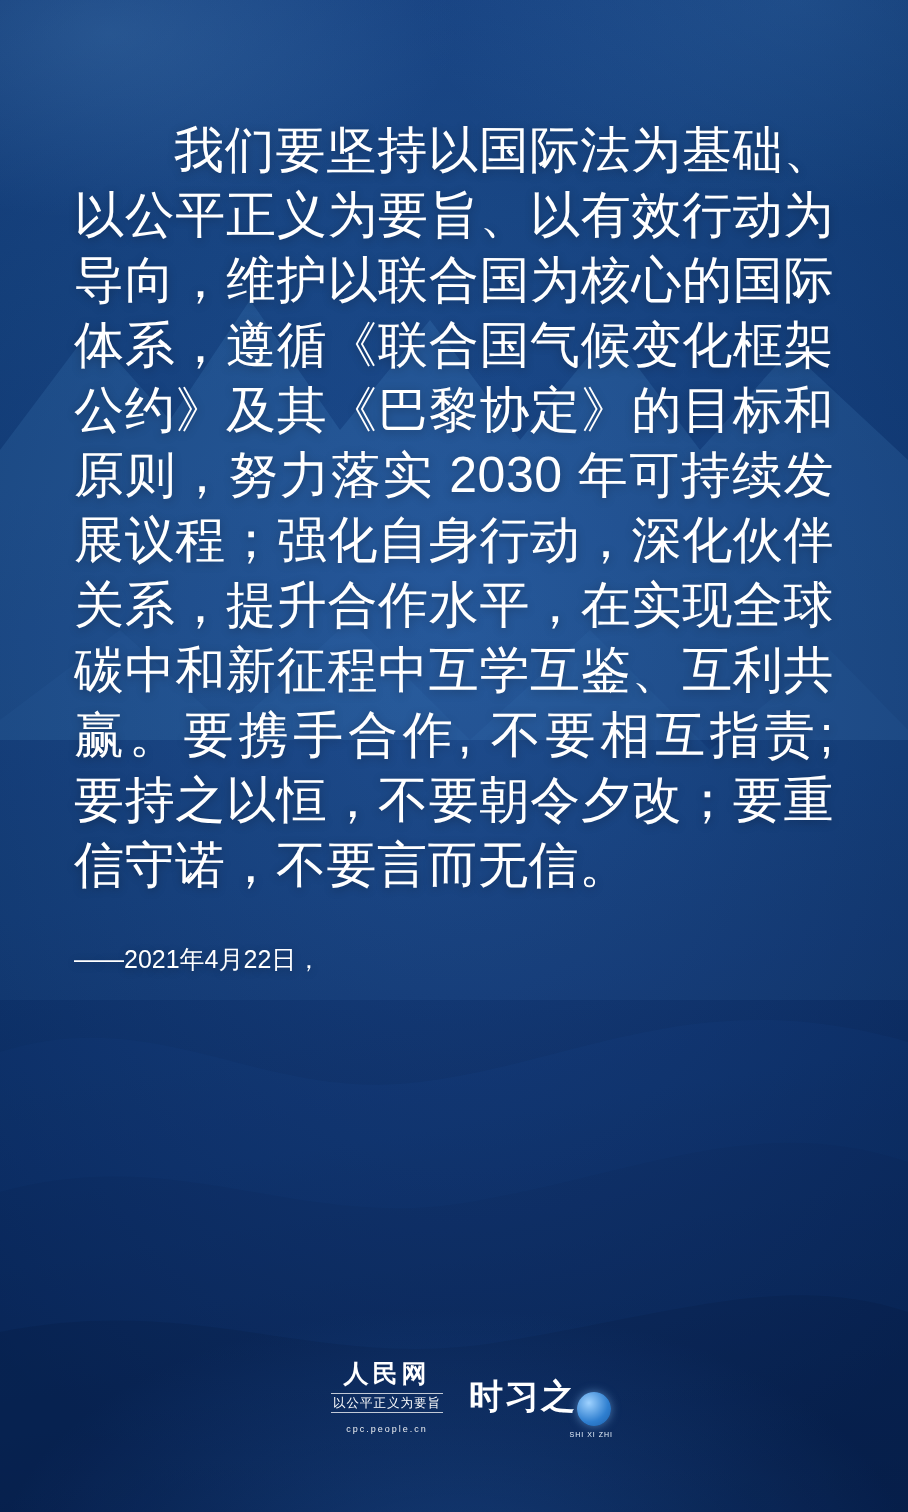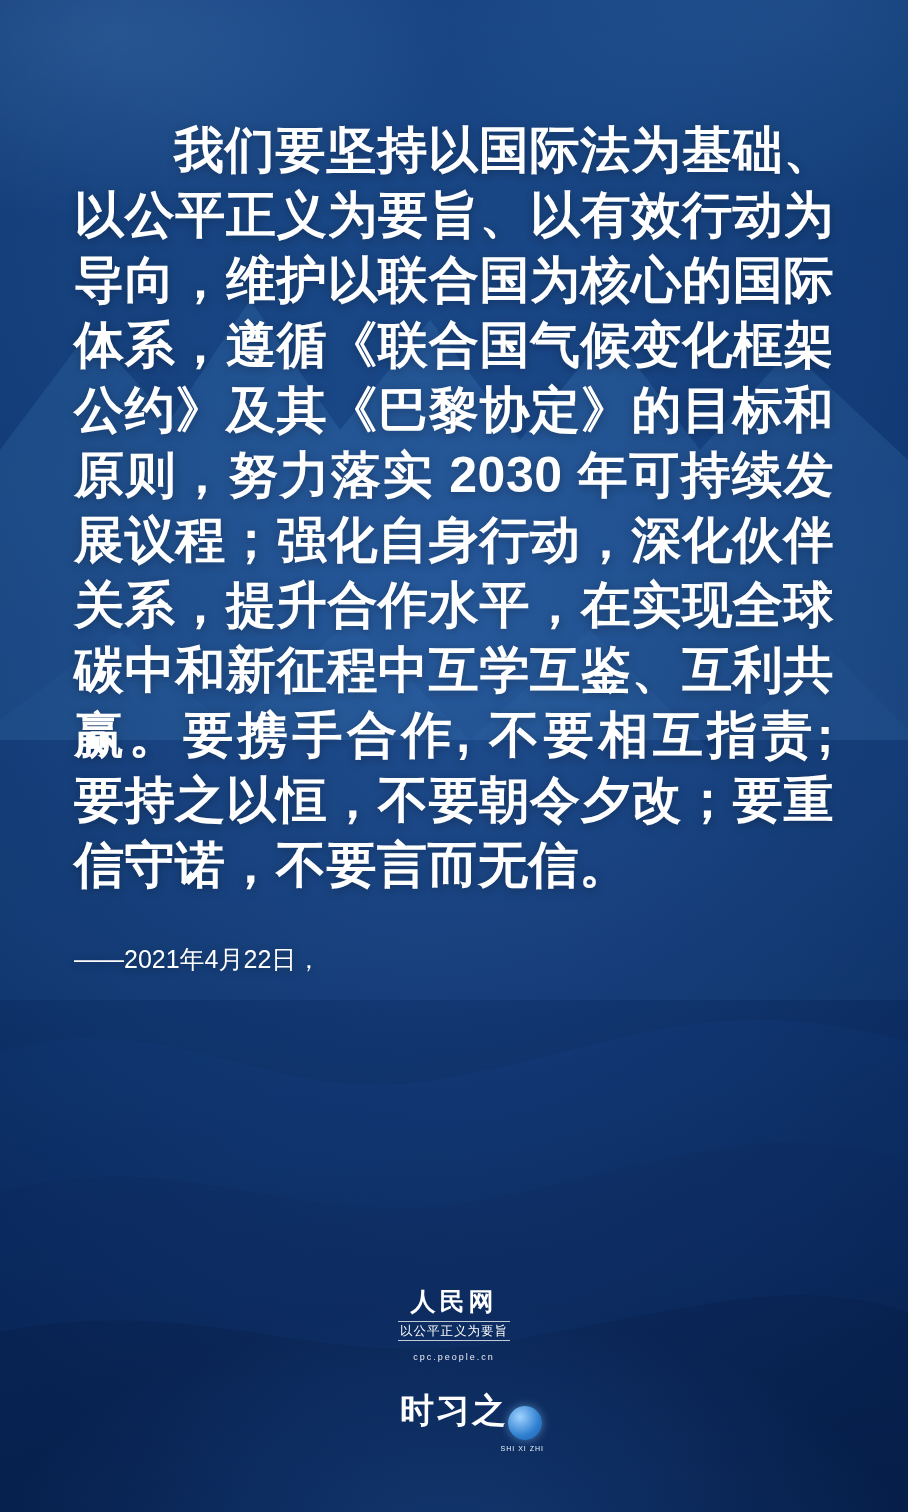--- a/index.html
+++ b/index.html
@@ -67,21 +67,21 @@
     inset: 0;
     display: flex;
     flex-direction: column;
   }
 
   .quote {
     margin: 118px 74px 0 74px;
     color: #ffffff;
     font-size: 50px;
     line-height: 1.30;
-    font-weight: 700;
+    font-weight: 400;
     letter-spacing: 0.5px;
     text-indent: 2em;
     text-align: justify;
     text-justify: inter-ideograph;
     text-shadow: 0 2px 10px rgba(0,0,0,0.28);
   }
 
   .attrib {
     margin: 40px 90px 0 74px;
     color: #ffffff;
@@ -95,21 +95,20 @@
   .attrib-source { white-space: nowrap; }
 
   .spacer { flex: 1 1 auto; }
 
   .footer {
     display: flex;
     align-items: center;
     justify-content: center;
     gap: 26px;
     padding-bottom: 78px;
-    flex-direction: column;
   }
   .logo-people {
     display: flex;
     flex-direction: column;
     align-items: center;
     color: #ffffff;
     line-height: 1;
   }
   .logo-people .lp-main {
     font-size: 25px;

